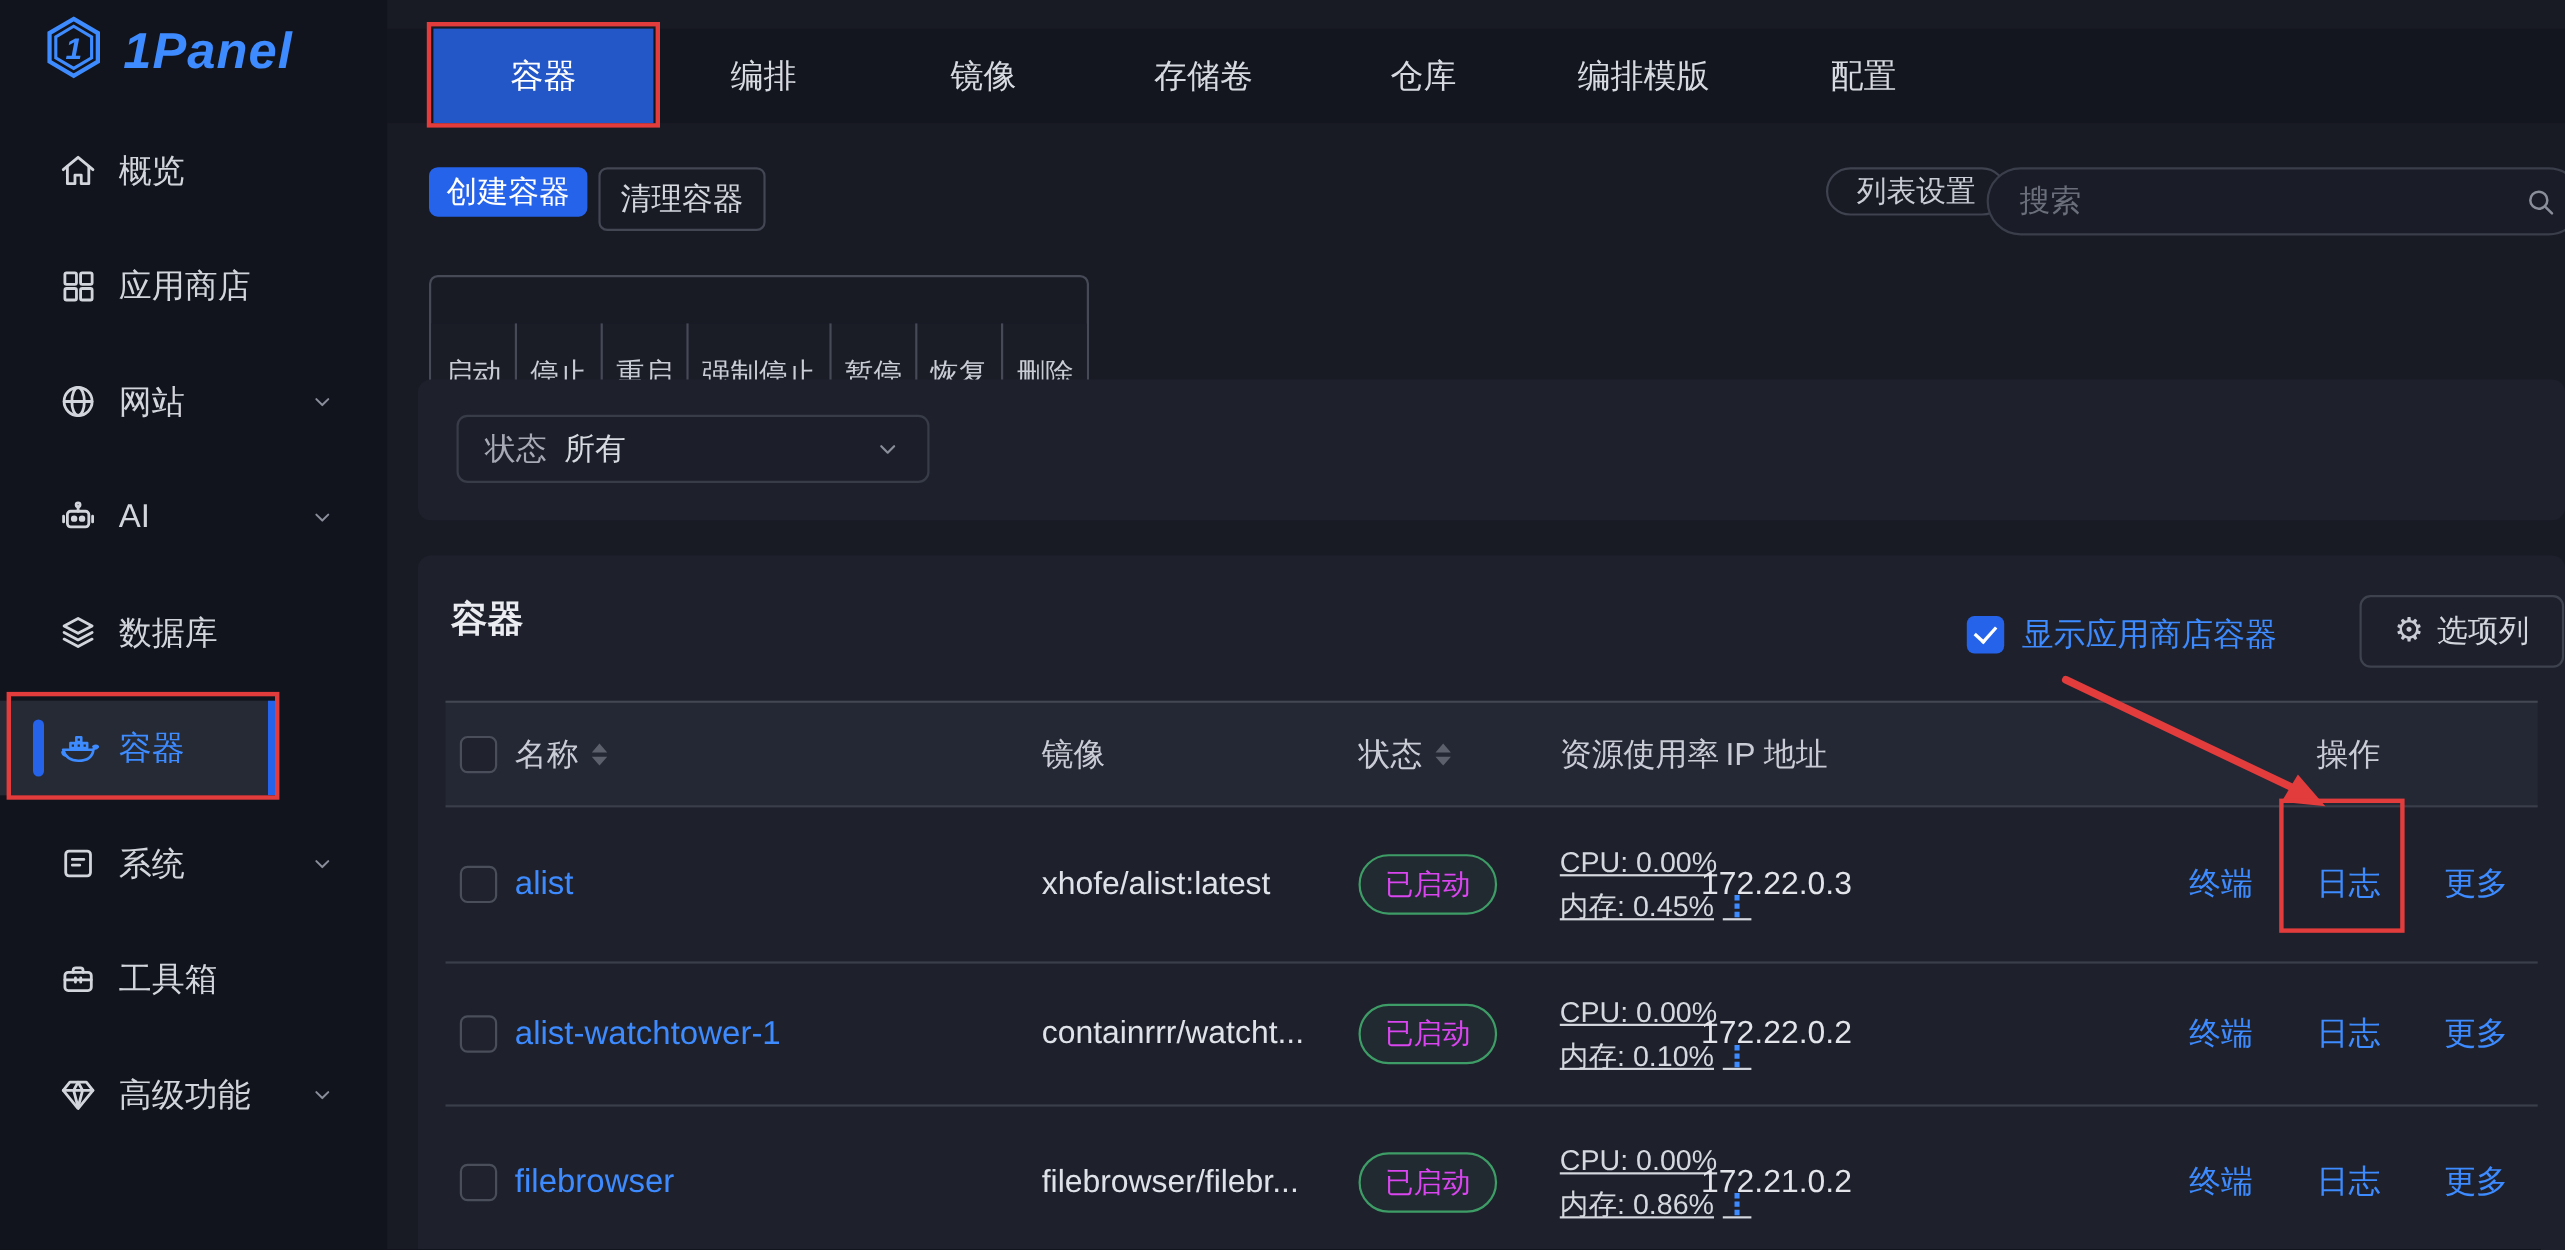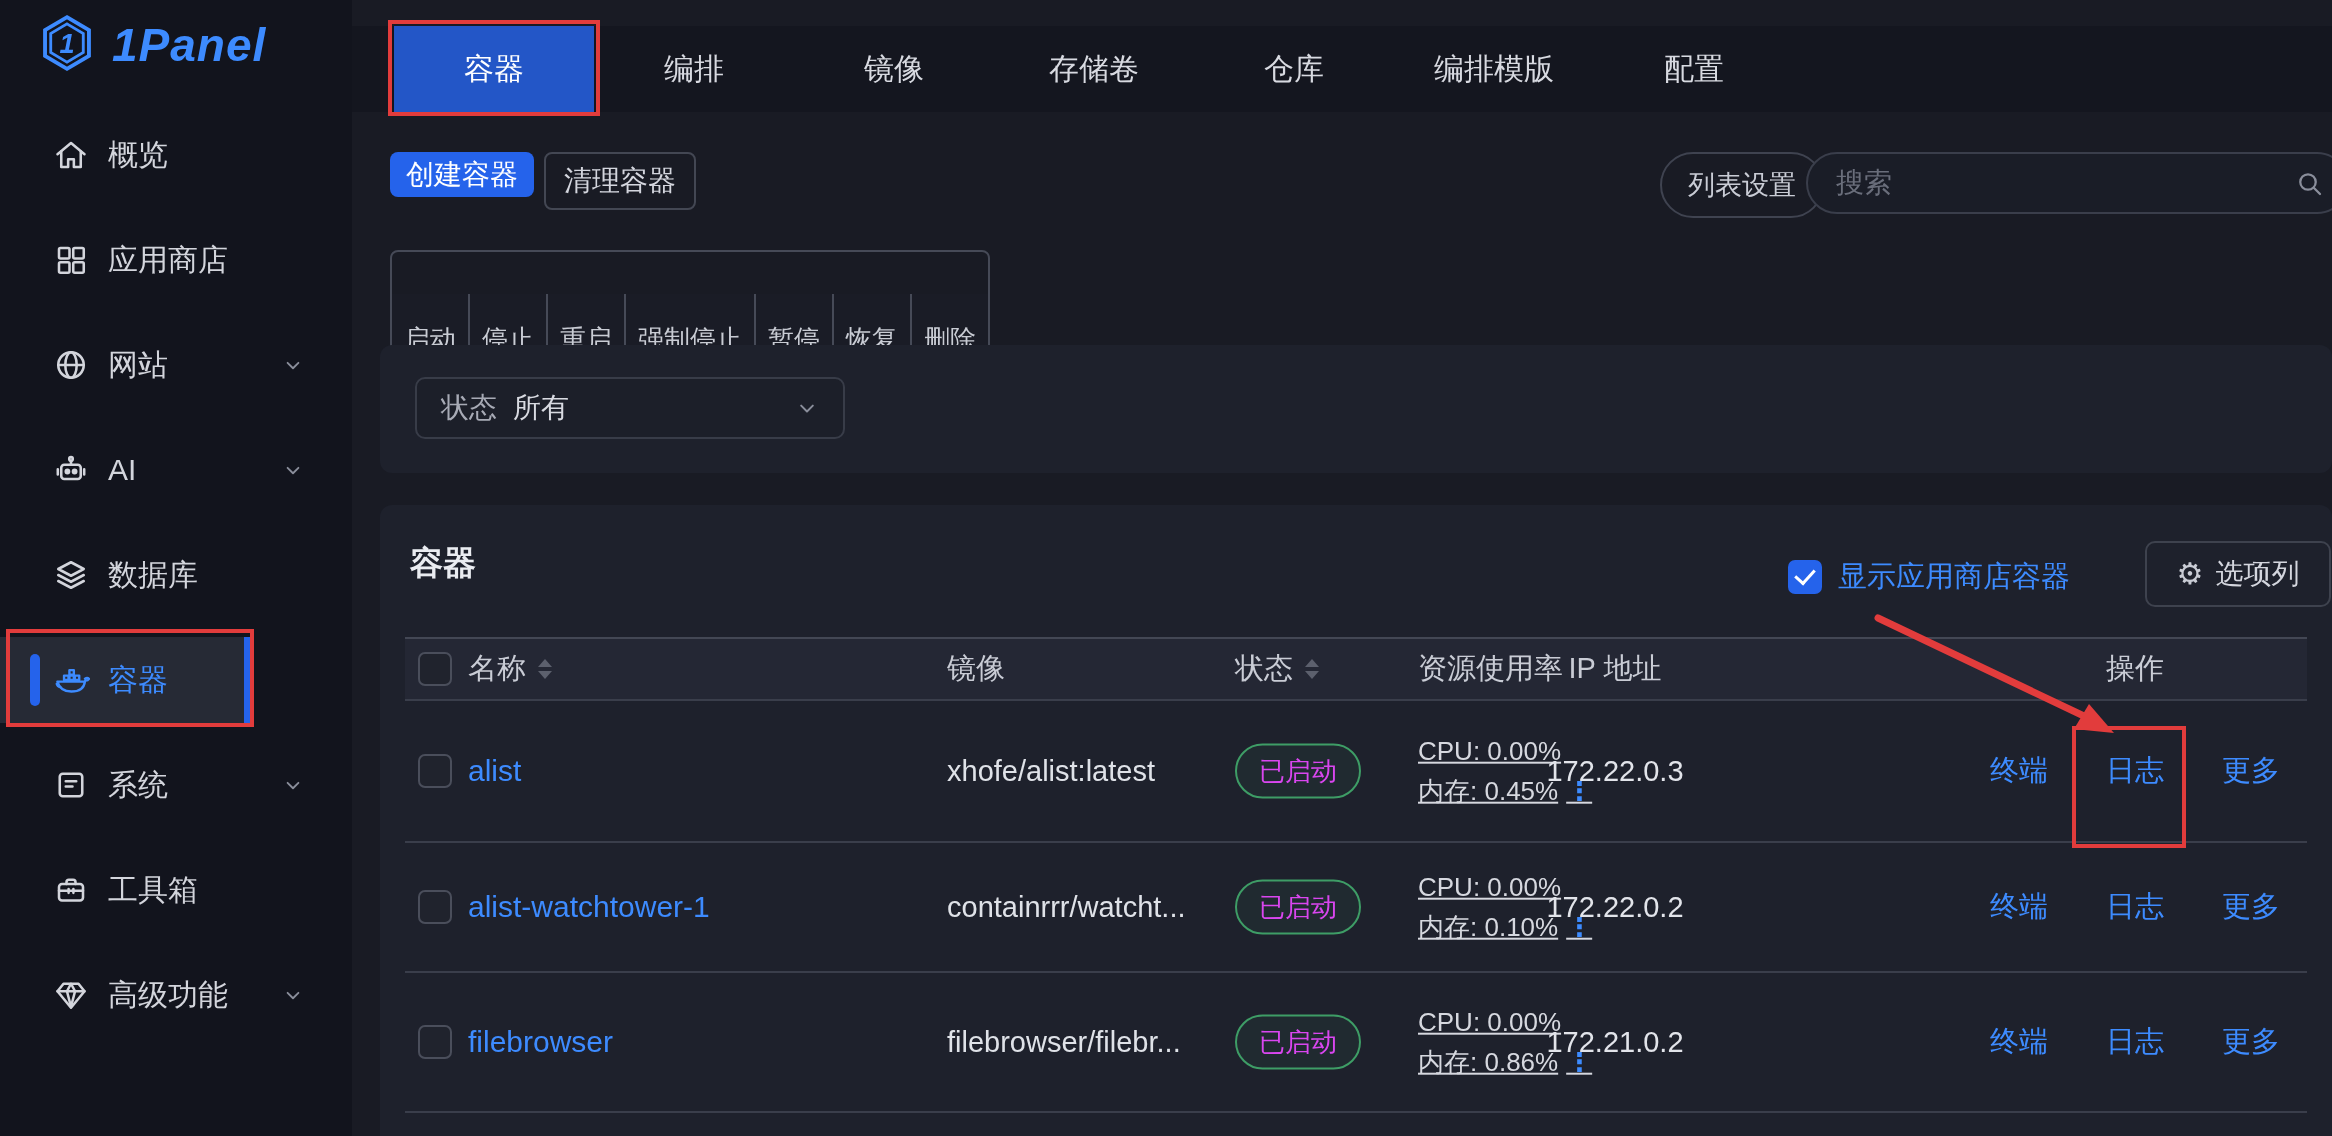--- a/index.html
+++ b/index.html
@@ -21,21 +21,21 @@
 
   
   .tabbar{position:absolute;left:352px;top:26px;right:0;height:86px;background:#14161F;display:flex;padding-left:42px;}
   .tab{width:200px;display:flex;align-items:center;justify-content:center;font-size:30px;color:#D8DAE1;cursor:pointer;}
   .tab.active{background:#2356C7;color:#FFFFFF;}
 
   
   .btn{display:flex;align-items:center;justify-content:center;cursor:pointer;box-sizing:border-box;}
   .btn-create{position:absolute;left:390px;top:152px;height:45px;padding:0 16px;background:#2563EB;color:#fff;font-size:28px;border-radius:8px;}
   .btn-clean{position:absolute;left:544px;top:152px;height:58px;padding:0 18px;border:2px solid #434753;color:#D4D6DE;font-size:28px;border-radius:8px;background:transparent;}
-  .btn-list-settings{position:absolute;left:1660px;top:152px;height:66px;padding:0 26px;border:2px solid #3F4350;border-radius:34px;font-size:27px;color:#C9CCD5;}
+  .btn-list-settings{position:absolute;left:1660px;top:152px;height:44px;padding:0 26px;border:2px solid #3F4350;border-radius:34px;font-size:27px;color:#C9CCD5;}
   .searchbox{position:absolute;left:1806px;top:152px;width:542px;height:62px;border:2px solid #3A3E4B;border-radius:34px;background:#1A1D27;display:flex;align-items:center;padding:0 70px 0 26px;box-sizing:border-box;}
   .searchbox input{background:none;border:none;outline:none;color:#E3E5EB;font-size:28px;width:100%;font-family:inherit;}
   .searchbox input::placeholder{color:#6A6E7B;}
   .search-icon{position:absolute;right:20px;top:14px;}
 
   
   .bgroup{position:absolute;left:390px;top:250px;display:inline-flex;border:2px solid #464A57;border-radius:8px;overflow:hidden;}
   .bbtn{height:58px;padding:16px 12px;display:flex;align-items:center;font-size:26px;color:#C9CCD4;background:#1A1C26;border-left:2px solid #464A57;cursor:pointer;white-space:nowrap;margin-top:42px;}
   .bbtn:first-child{border-left:none;}
 
@@ -51,21 +51,21 @@
   .mtitle{position:absolute;left:30px;top:36px;font-size:33px;font-weight:700;color:#EAECF1;}
   .appstore{position:absolute;left:1408px;top:52px;display:flex;align-items:center;gap:16px;cursor:pointer;}
   .cb{width:34px;height:34px;border:2px solid #4A4E5B;border-radius:7px;background:#20232D;box-sizing:border-box;cursor:pointer;}
   .cb-checked{width:34px;height:34px;background:#2563EB;border-radius:7px;position:relative;cursor:pointer;}
   .cb-checked::after{content:"";position:absolute;left:11px;top:5px;width:9px;height:16px;border:solid #fff;border-width:0 3px 3px 0;transform:rotate(42deg);}
   .appstore-label{font-size:29px;color:#3D8BFF;}
   .btn-columns{position:absolute;left:1765px;top:36px;width:186px;height:66px;border:2px solid #3E424E;border-radius:10px;display:flex;align-items:center;justify-content:center;gap:12px;font-size:28px;color:#D4D6DE;cursor:pointer;box-sizing:border-box;}
   .gear{font-size:30px;color:#C9CCD5;line-height:1;}
 
   .table{position:absolute;left:25px;right:25px;top:132px;bottom:0;border-top:2px solid #434754;}
-  .thead{position:relative;height:60px;background:#242734;}
+  .thead{position:relative;height:93px;background:#242734;}
   .trow{position:relative;border-top:2px solid #3A3E4B;}
   .r1{height:140px;} .r2{height:128px;} .r3{height:138px;}
   .tstub{border-top:2px solid #3A3E4B;height:20px;}
 
   .hc,.cell{position:absolute;top:50%;transform:translateY(-50%);display:flex;align-items:center;}
   .hc{font-size:29px;color:#C9CCD5;font-weight:500;}
   .c-check{left:13px;} .c-name{left:63px;} .c-image{left:542px;} .c-status{left:830px;}
   .c-res{left:1013px;} .c-ip{left:1100px;width:220px;justify-content:center;text-align:center;}
   .c-act{left:1585px;width:290px;justify-content:space-between;}
 

